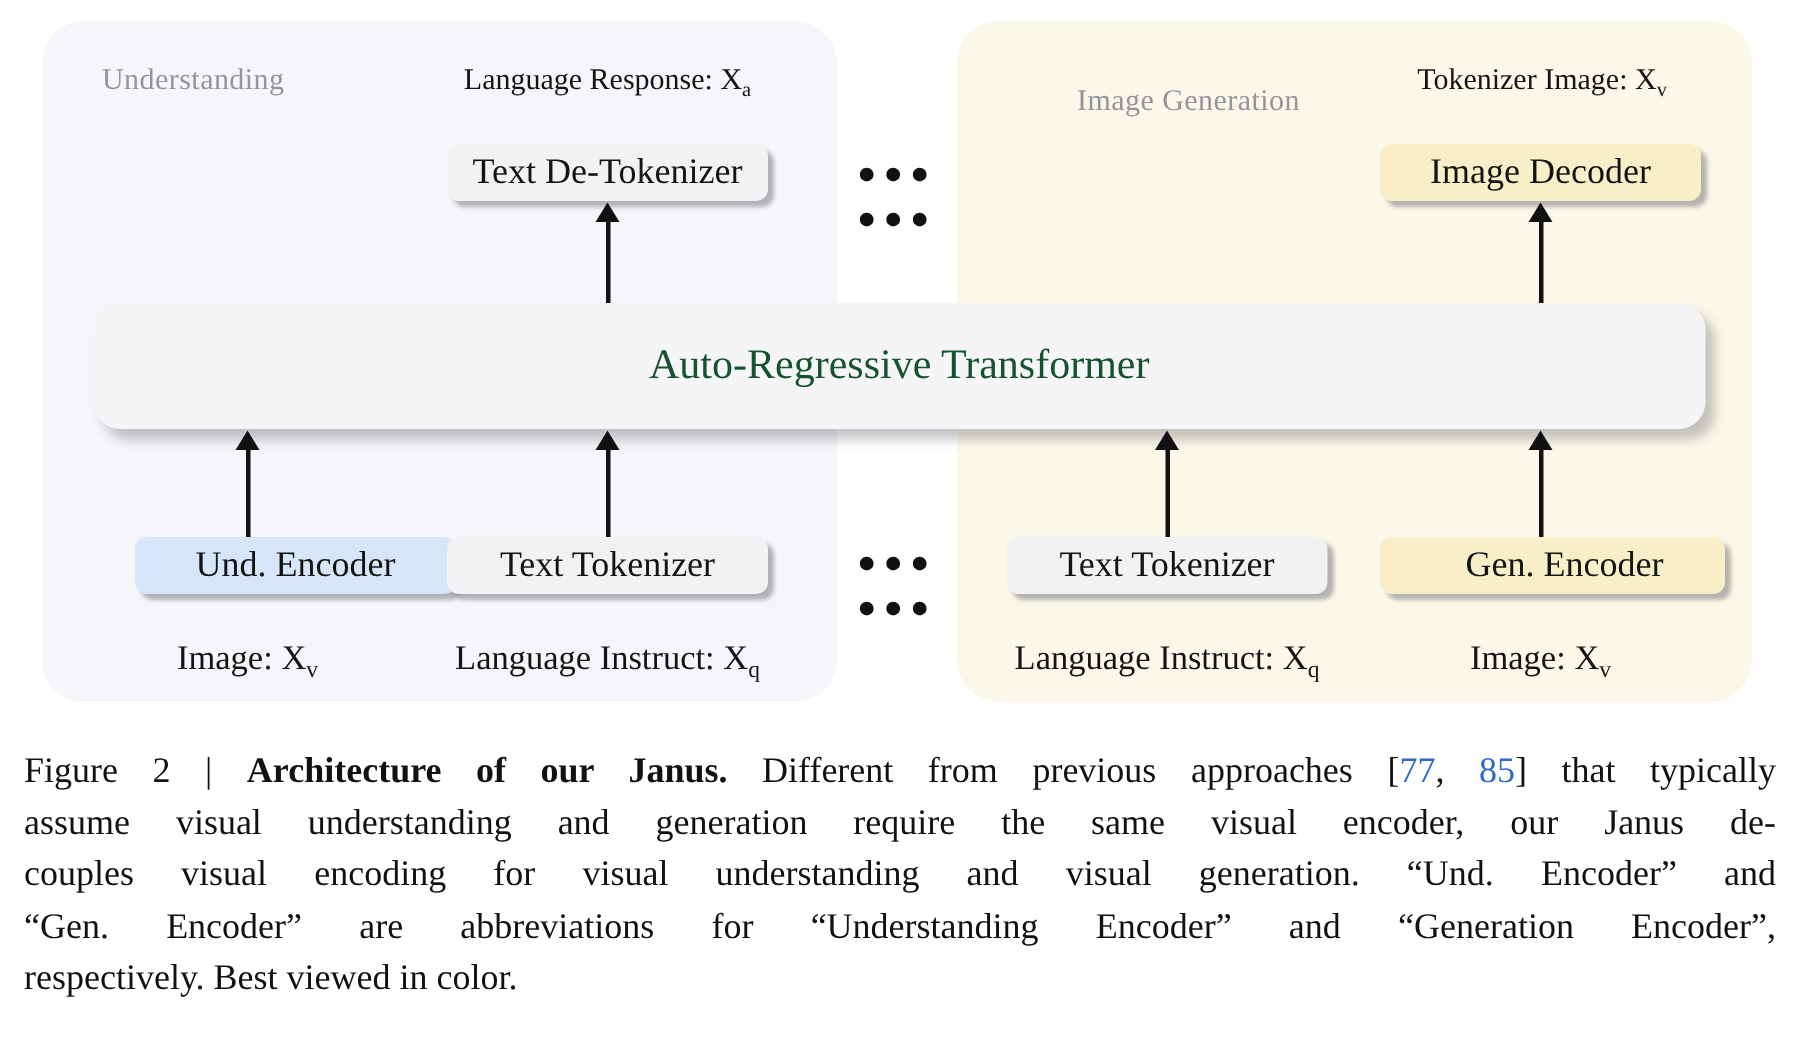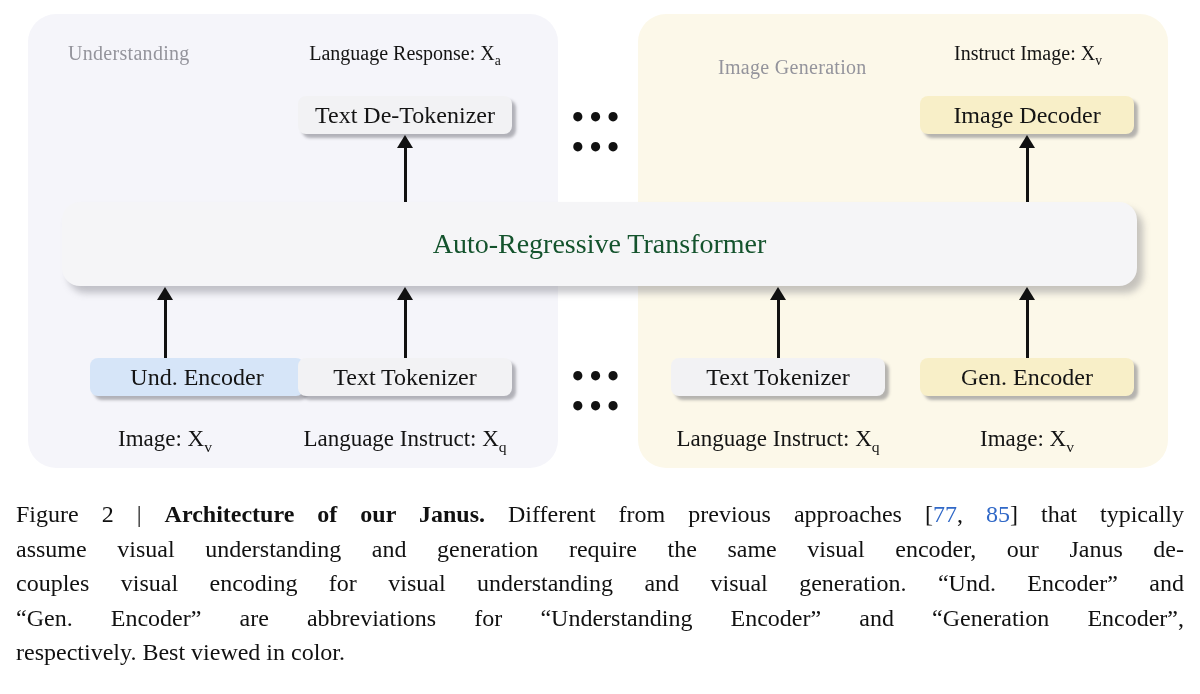--- a/index.html
+++ b/index.html
@@ -23,21 +23,21 @@
       font-size:24px;color:#141414;
       box-shadow:4px 4px 3px rgba(95,95,105,0.45);}
   .bx-neutral{background:#f2f2f4;}
   .bx-blue{background:#d6e5f8;margin-left:32px;}
   .bx-yellow{background:#f8efc8;}
   .bx-detok{left:298px;top:96px;}
   .bx-imgdec{left:920px;top:96px;}
   .bx-undenc{left:58px;top:358px;}
   .bx-toktl{left:298px;top:358px;}
   .bx-toktr{left:671px;top:358px;}
-  .bx-genenc{left:920px;top:358px;}
+  .bx-genenc{left:920px;top:358px;padding-left:16px;}
   
   .trans{position:absolute;left:62px;top:202px;width:1075px;height:84px;border-radius:18px;
          background:#f5f5f7;display:flex;align-items:center;justify-content:center;
          font-size:28px;color:#14532d;box-shadow:6px 7px 7px rgba(95,95,105,0.35);}
   
   .dots{position:absolute;width:110px;text-align:center;font-size:26px;font-weight:bold;
         color:#111;letter-spacing:1px;line-height:30px;font-family:"DejaVu Sans",sans-serif;}
   .dots-top{left:541px;top:103px;}
   .dots-bot{left:541px;top:362px;}
   
@@ -70,21 +70,21 @@
 
 <div class="figure">
 
   <div class="panel p-und"></div>
   <div class="panel p-gen"></div>
 
   <div class="panel-title t-und">Understanding</div>
   <div class="panel-title t-gen">Image Generation</div>
 
   <div class="lbl lbl-resp"><span>Language Response: X</span><sub>a</sub></div>
-  <div class="lbl lbl-genimg"><span>Instruct Image: X</span><sub>v</sub></div>
+  <div class="lbl lbl-genimg"><span>Tokenizer Image: X</span><sub>v</sub></div>
 
   <div class="bx bx-neutral bx-detok">Text De-Tokenizer</div>
   <div class="bx bx-yellow bx-imgdec">Image Decoder</div>
 
   <div class="dots dots-top">••• •••</div>
   <div class="dots dots-bot">••• •••</div>
 
   <div class="trans">Auto-Regressive Transformer</div>
 
   <div class="arrow ar-detok">

